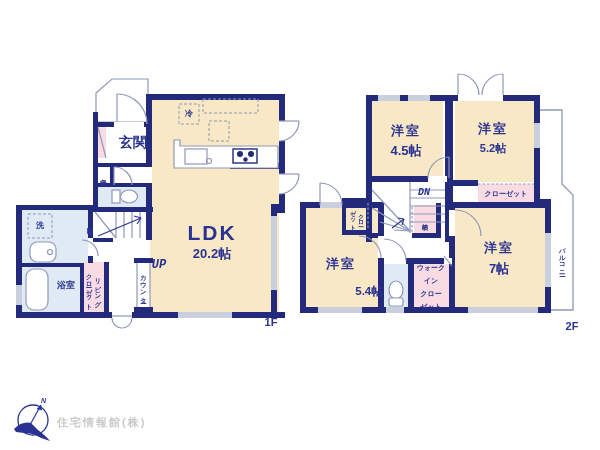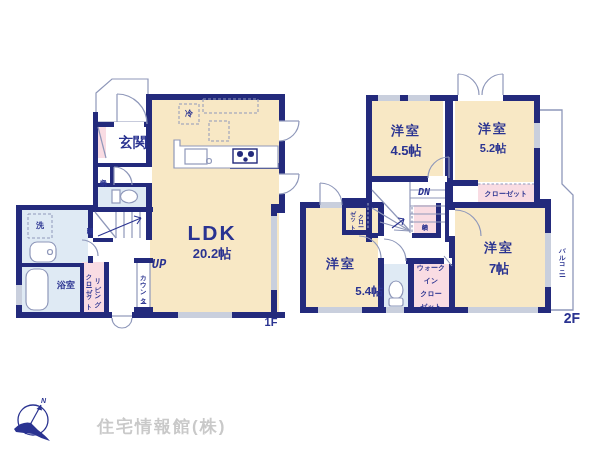--- a/index.html
+++ b/index.html
@@ -4,22 +4,22 @@
 <style>
   html,body{margin:0;padding:0;background:#fff;}
   .screen{position:relative;width:600px;height:450px;background:#ffffff;overflow:hidden;
           font-family:"Liberation Sans",sans-serif;}
   svg.plan{position:absolute;left:0;top:0;}
   .lbl{position:absolute;color:#2a3391;font-weight:bold;white-space:nowrap;
        transform:translate(-50%,-50%);line-height:1.2;text-align:center;}
   .v{writing-mode:vertical-rl;white-space:pre-line;letter-spacing:1px;line-height:1.35;}
   .pre{white-space:pre-line;}
   .it{font-family:Liberation Mono, monospace;font-style:italic;}
-  .company{position:absolute;left:57px;top:415px;font-size:17px;letter-spacing:2px;
-           color:#c9c9c9;font-weight:bold;margin-left:40px;}
+  .company{position:absolute;left:57px;top:415px;font-size:11px;letter-spacing:2px;
+           color:#c9c9c9;font-weight:bold;}
   .compass-n{position:absolute;left:41px;top:397px;font-size:7px;color:#2a3391;
              font-style:italic;font-weight:bold;}
 </style>
 </head>
 <body>
 
 <div class="screen">
 
   <svg class="plan" width="600" height="450" viewBox="0 0 600 450">
 
@@ -266,18 +266,18 @@
   <div class="lbl" style="left:506px;top:194px;font-size:7px;">クローゼット</div>
   <div class="lbl v" style="left:357px;top:217px;font-size:6px;letter-spacing:0;">クロー
 ゼット</div>
   <div class="lbl v" style="left:425px;top:219px;font-size:6px;letter-spacing:0;">収納</div>
   <div class="lbl pre" style="left:431px;top:287px;font-size:7px;line-height:13px;">ウォーク
 イン
 クロー
 ゼット</div>
   <div class="lbl it" style="left:424px;top:193px;font-size:10px;">DN</div>
   <div class="lbl v" style="left:562px;top:258px;font-size:6.5px;letter-spacing:0;">バルコニー</div>
-  <div class="lbl" style="left:572px;top:318px;font-size:14px;">2F</div>
+  <div class="lbl" style="left:572px;top:327px;font-size:11px;">2F</div>
 
   <div class="company">住宅情報館(株)</div>
   <div class="compass-n">N</div>
 
 </div>
 
 </body></html>

